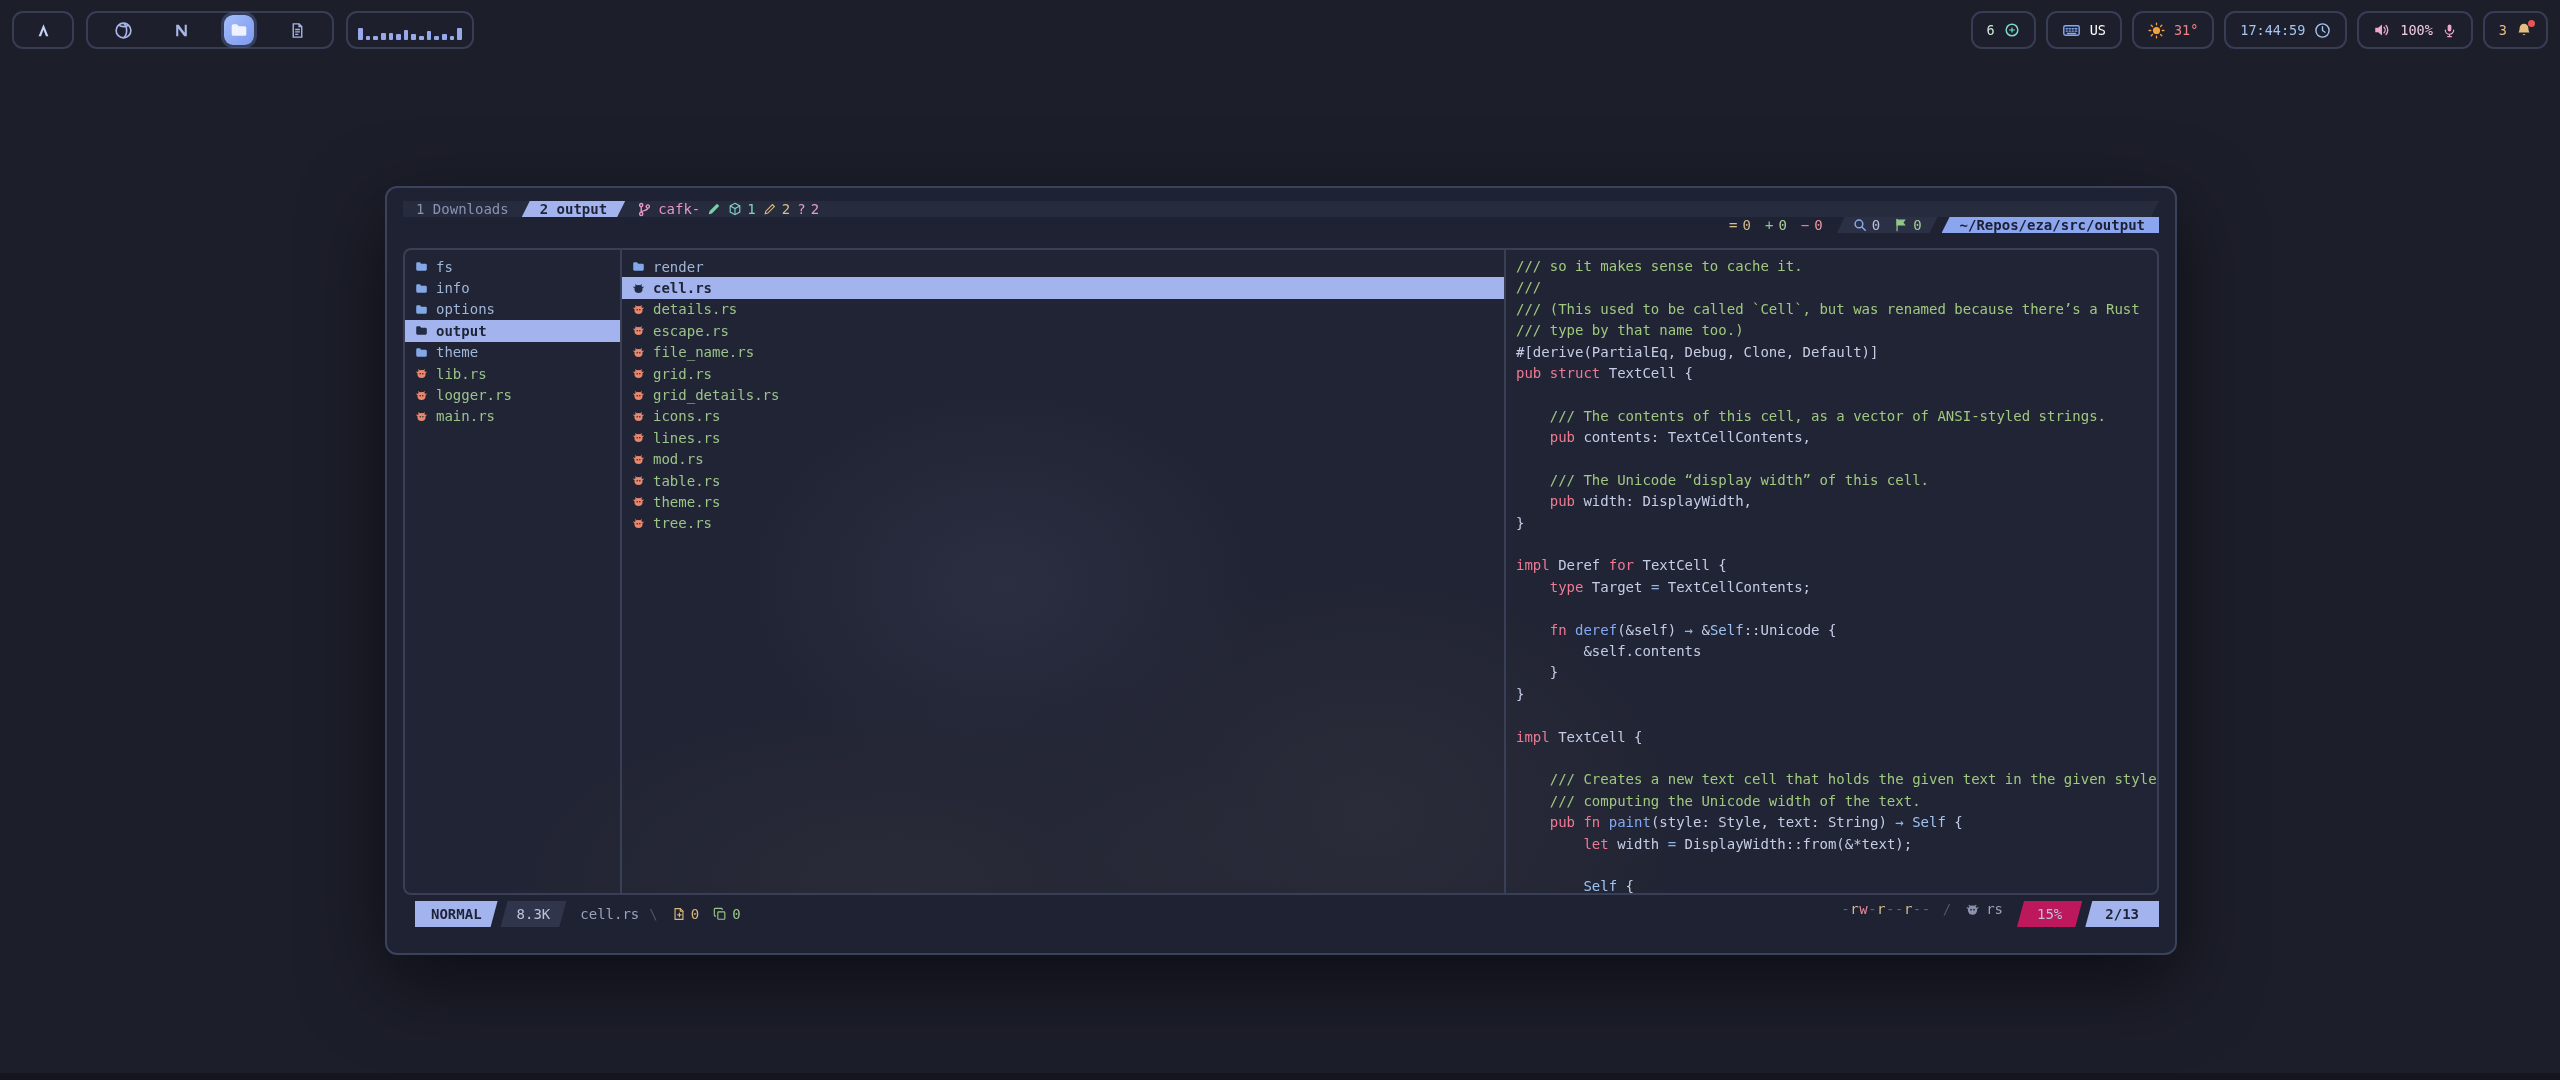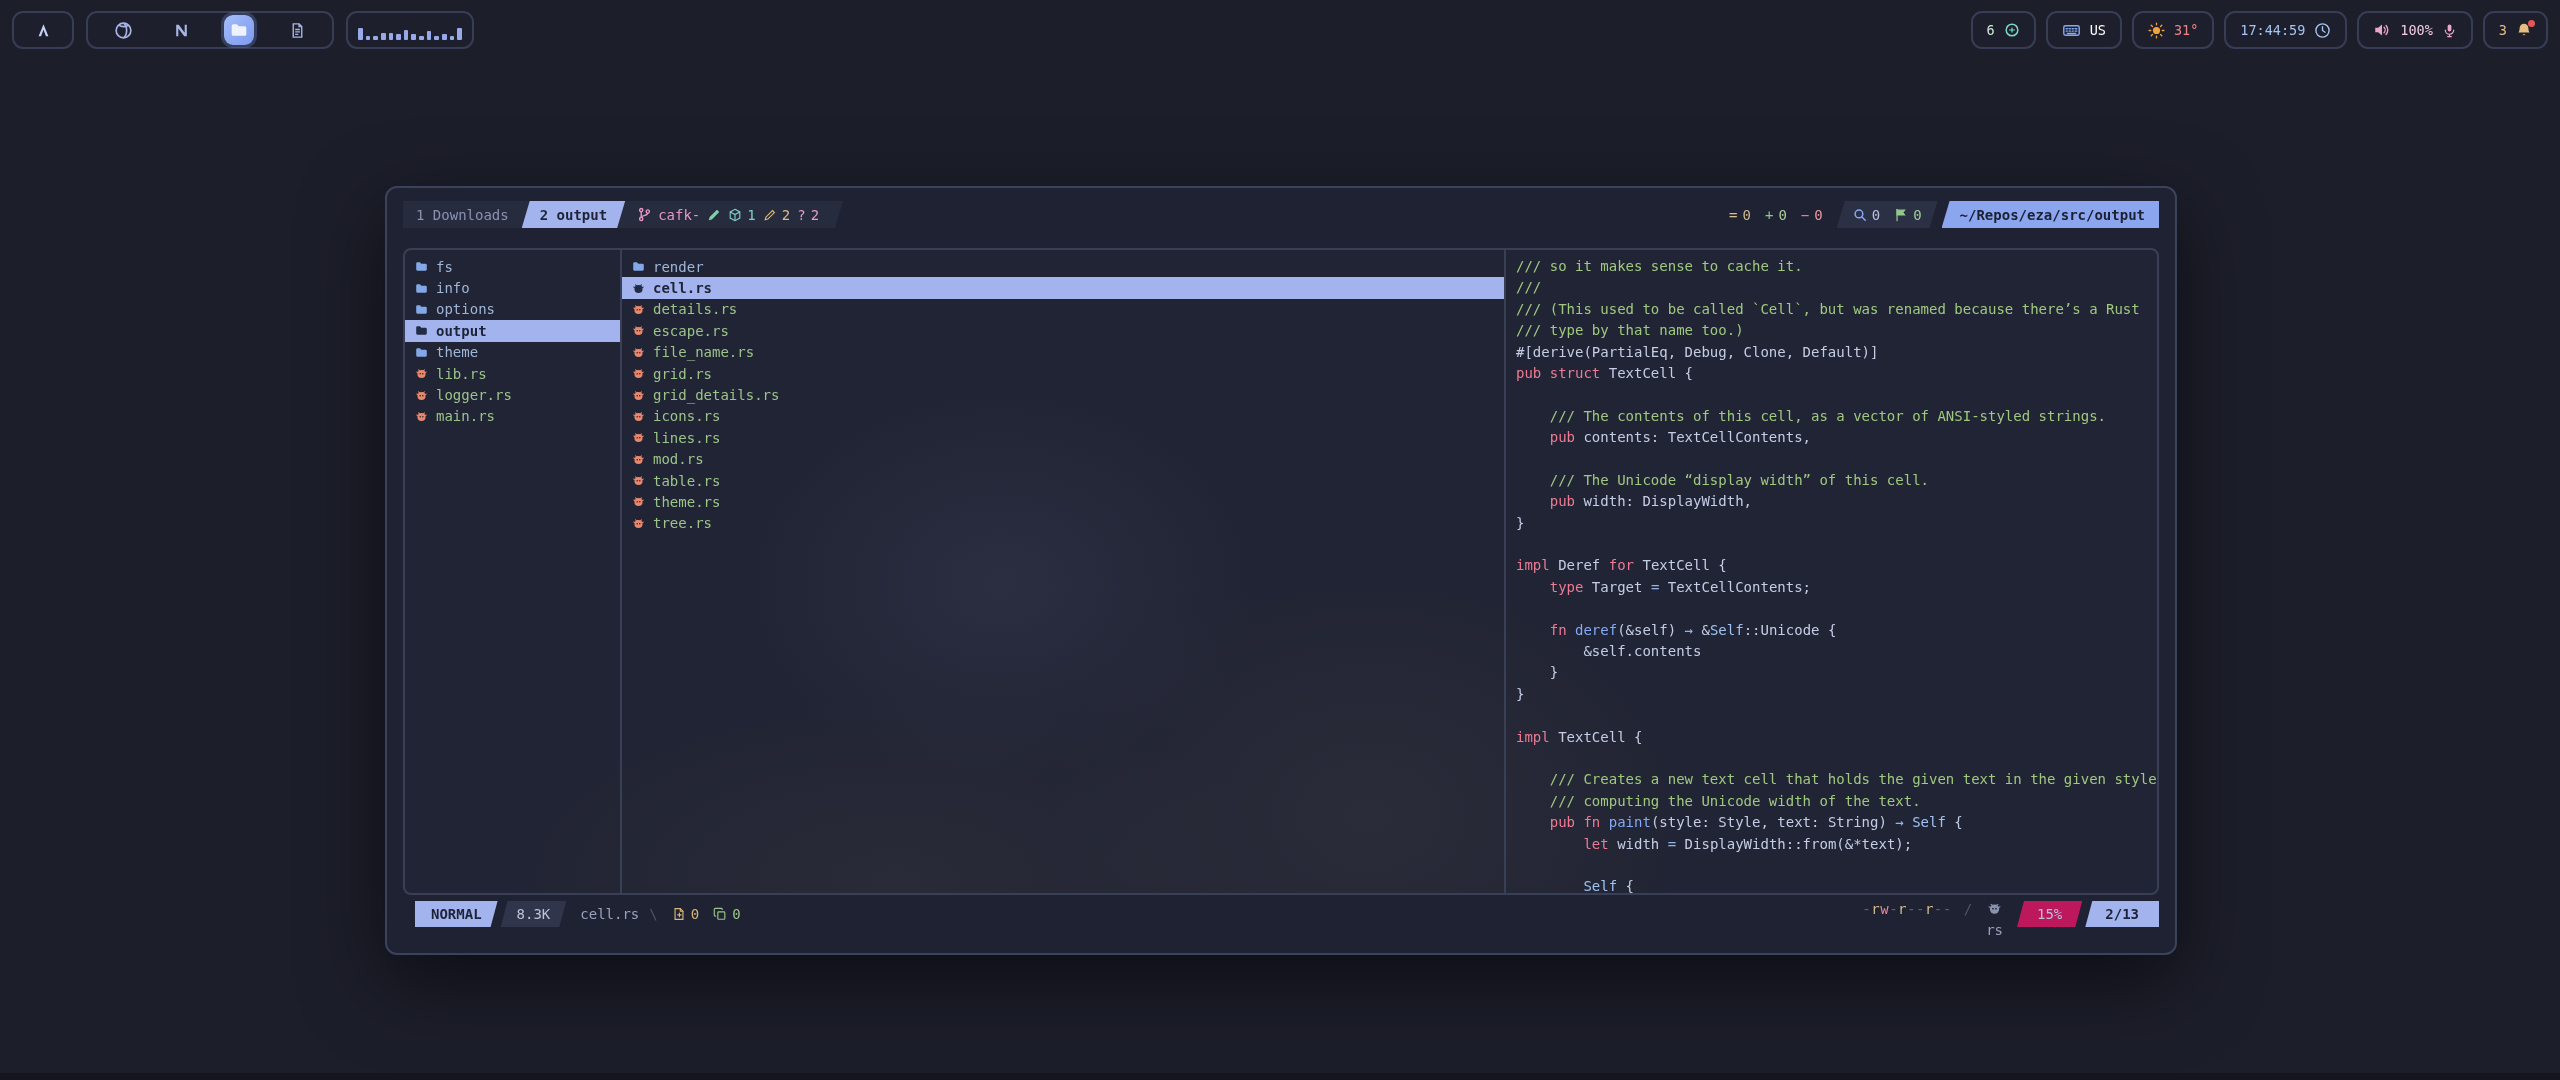--- a/index.html
+++ b/index.html
@@ -41,21 +41,21 @@
   .c-bell { color:#e5bd82; }   .t-notif { color:#e5bd82; }
   .bell-wrap { position:relative; }
   .bell-dot { position:absolute; top:-2px; right:-3px; width:7px; height:7px; border-radius:50%; background:#e85555; }
 
   
   .window { position:absolute; left:385px; top:186px; width:1792px; height:769px;
     background:#1f2232; border:2px solid #3b425c; border-radius:12px;
     box-shadow:0 26px 80px rgba(0,0,0,.55); }
 
   
-  .win-header { position:absolute; left:16px; right:16px; top:13px; height:27px; display:flex; align-items:stretch; font-size:14px; }
+  .win-header { position:absolute; left:16px; right:16px; top:13px; height:27px; display:flex; align-items:stretch; font-size:14px;flex-direction:column; }
   .hdr-left { display:flex; align-items:stretch; background:#262b3e; padding-right:16px;
      clip-path:polygon(0 0,100% 0,calc(100% - 8px) 100%,0 100%); }
   .tab { display:flex; align-items:center; padding:0 13px; white-space:nowrap; }
   .tab-inactive { color:#8a93b4; }
   .tab-active { background:#a3b3ee; color:#1e2436; font-weight:bold;
      clip-path:polygon(8px 0,100% 0,calc(100% - 8px) 100%,0 100%); padding:0 18px; }
   .git-seg { display:flex; align-items:center; gap:7px; padding:0 8px 0 12px; white-space:nowrap; }
   .git-branch { color:#e795c5; display:flex; align-items:center; gap:6px; }
   .git-pencil { color:#7fceab; }
   .git-cube { color:#7fd0c4; display:flex; align-items:center; gap:5px; }
@@ -110,21 +110,21 @@
   .chip-size { background:#30354b; color:#bac2dc; margin-left:3px;
      clip-path:polygon(7px 0,100% 0,calc(100% - 7px) 100%,0 100%); }
   .st-file { display:flex; align-items:center; gap:10px; padding:0 14px; color:#99a1bc; }
   .sep { color:#4e5571; }
   .st-counts { display:flex; align-items:center; gap:14px; }
   .cnt-new { color:#d8b87a; display:flex; align-items:center; gap:5px; }
   .cnt-copy { color:#9ac686; display:flex; align-items:center; gap:5px; }
   .st-right { margin-left:auto; display:flex; align-items:flex-start; }
   .perms { letter-spacing:.5px; margin-right:12px; }
   .pm-d { color:#596180; } .pm-y { color:#d3bd8e; } .pm-w { color:#e4889a; }
-  .ftype { display:flex; align-items:center; gap:6px; color:#99a1bc; margin:0 14px;flex-direction:column; }
+  .ftype { display:flex; align-items:center; gap:6px; color:#99a1bc; margin:0 14px; }
   .ftype .icon { color:#8a92ac; }
   .chip-pct { background:#be185d; color:#bac2dc; align-self:stretch; display:flex; align-items:center;
      clip-path:polygon(7px 0,100% 0,calc(100% - 7px) 100%,0 100%); margin-right:3px; padding:0 20px; }
   .chip-pos { background:#a3b3ee; color:#1e2436; font-weight:bold; align-self:stretch; display:flex; align-items:center;
      clip-path:polygon(7px 0,100% 0,100% 100%,0 100%); padding:0 20px; }
 </style>
 </head>
 <body>
 
 <div class="topbar">

